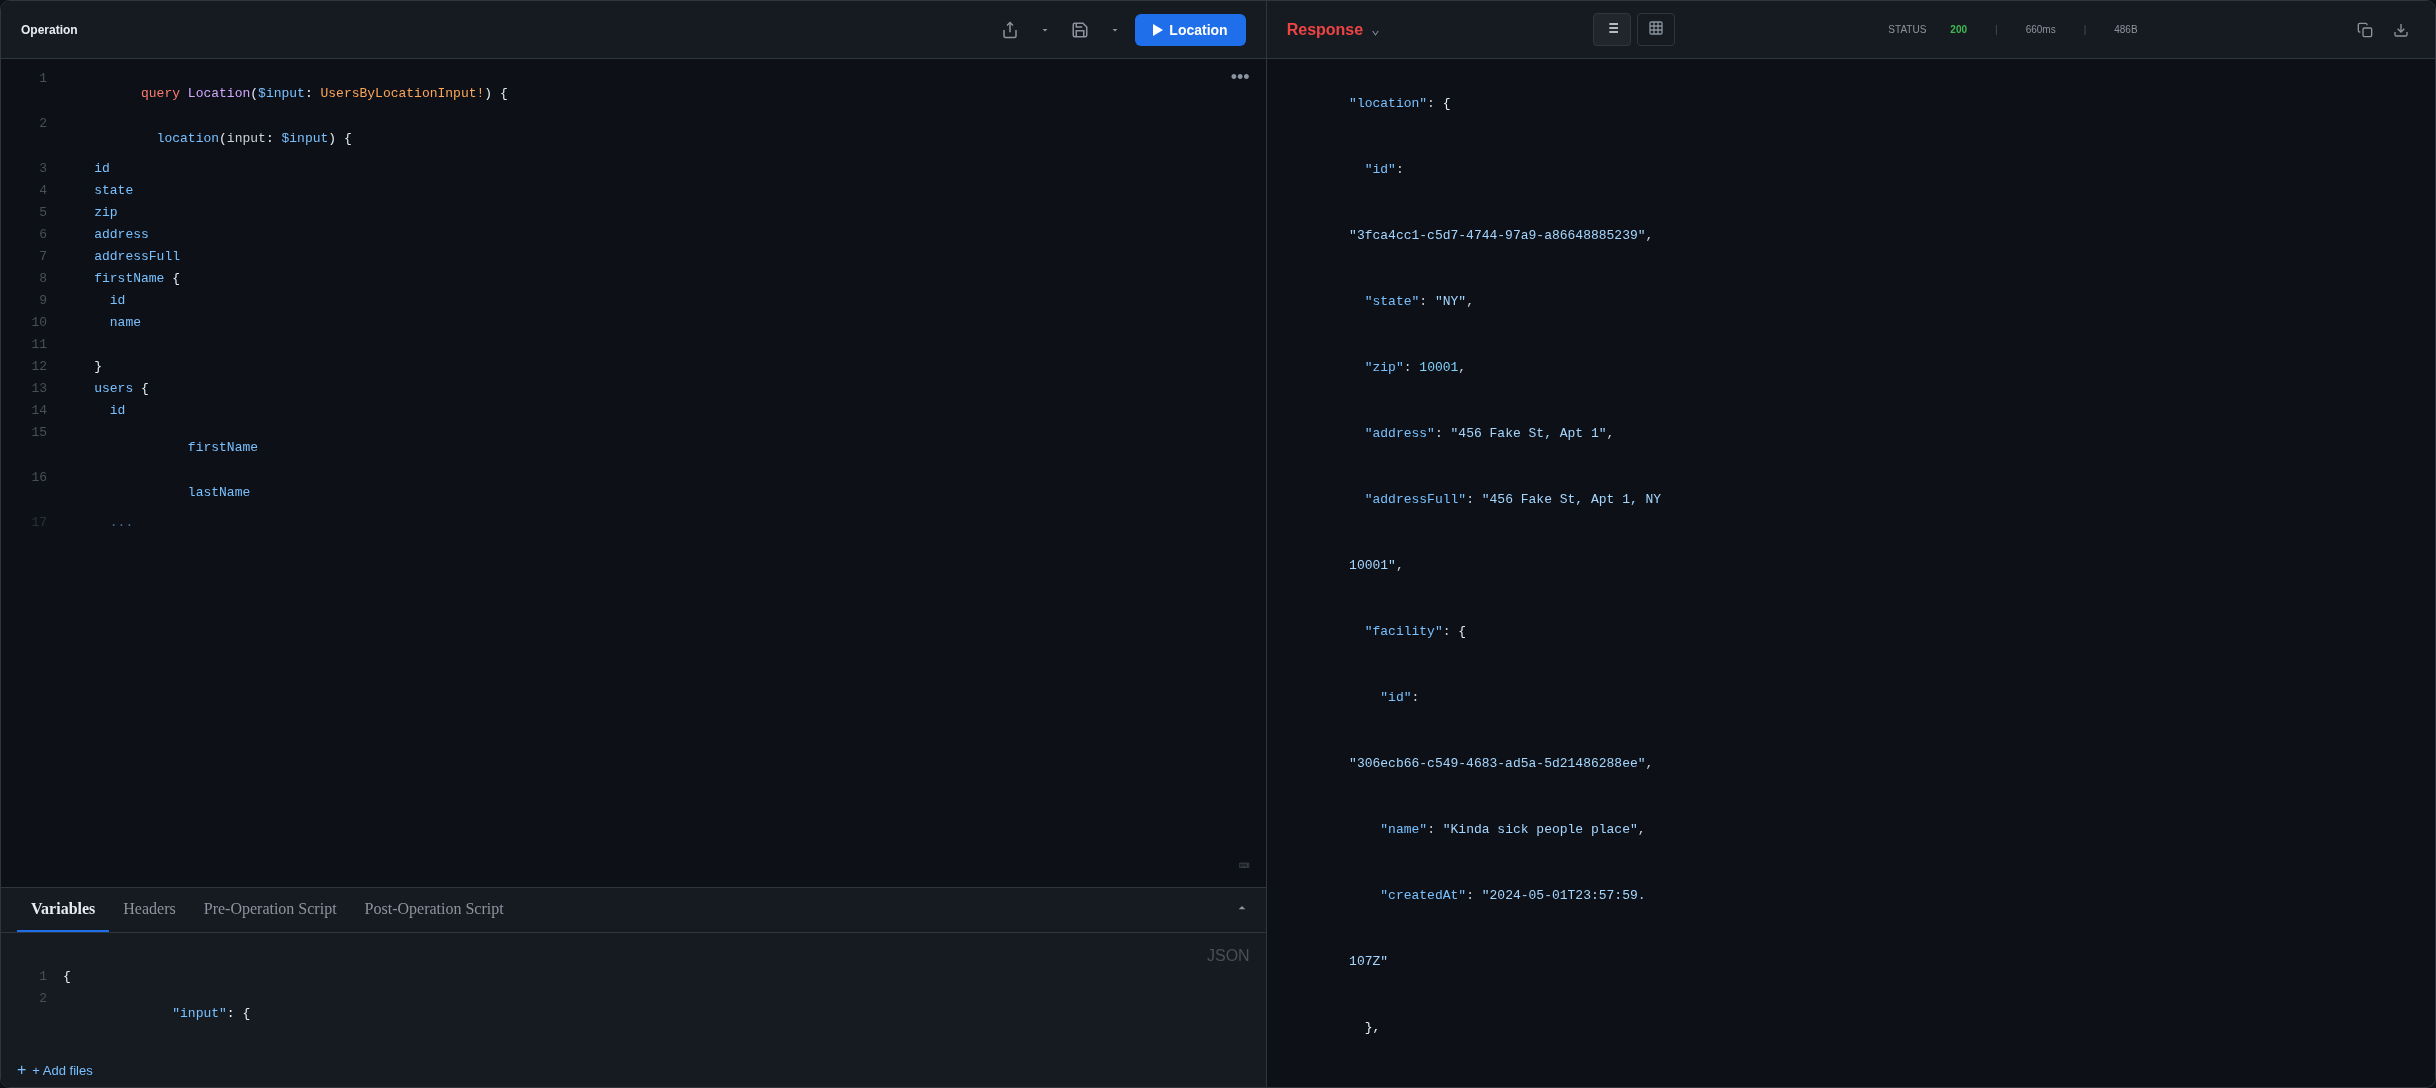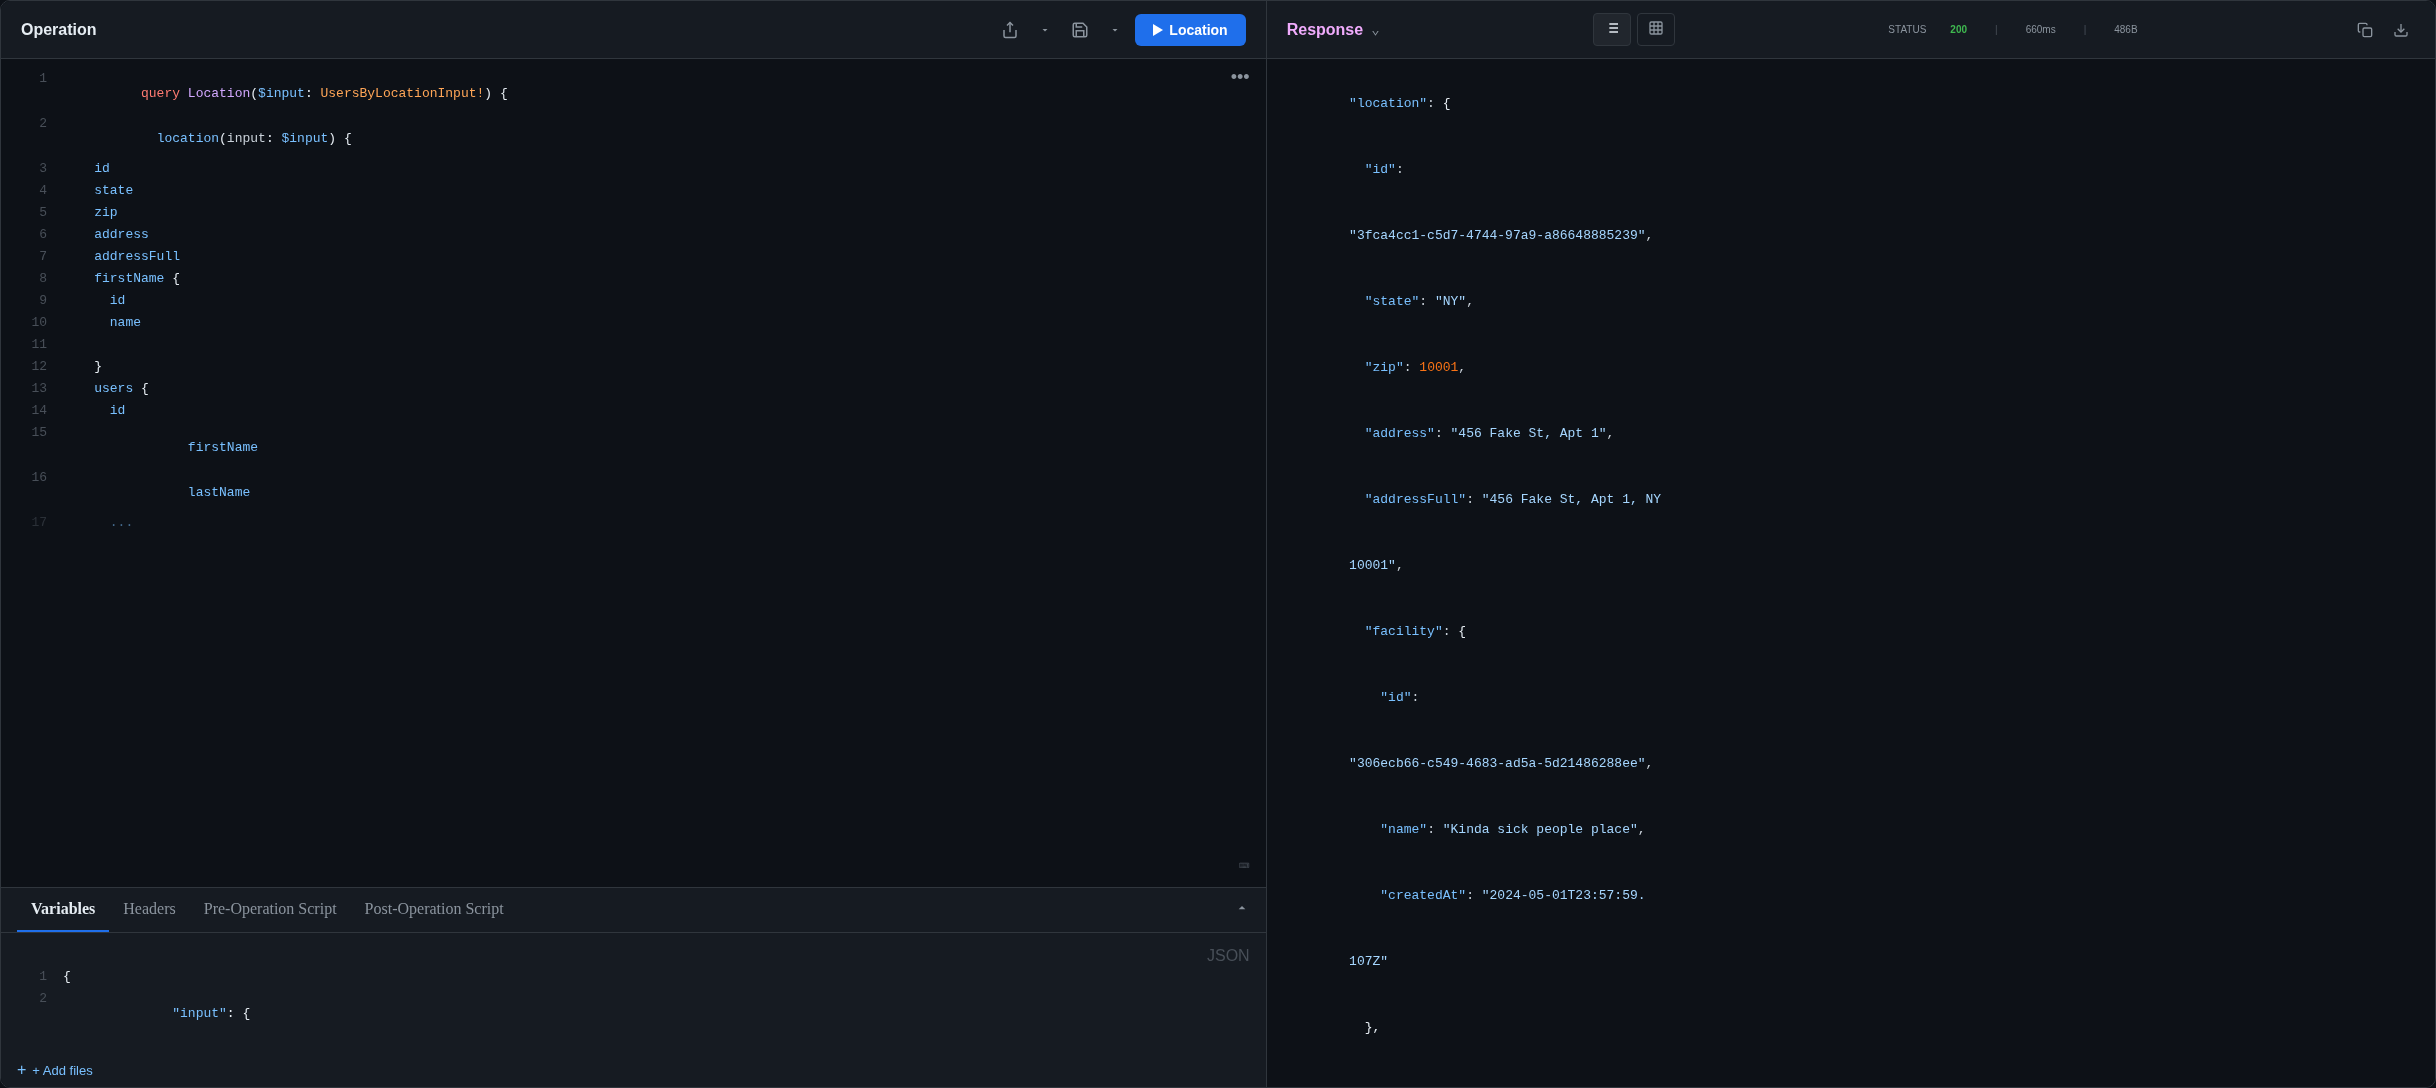--- a/index.html
+++ b/index.html
@@ -34,21 +34,21 @@
       display: flex;
       align-items: center;
       justify-content: space-between;
       padding: 12px 20px;
       background: #161b22;
       border-bottom: 1px solid #30363d;
       min-height: 58px;
     }
 
     .operation-title {
-      font-size: 16px;
+      font-size: 12px;
       font-weight: 700;
       color: #e6edf3;
       font-family: sans-serif;
     }
 
     .operation-actions {
       display: flex;
       align-items: center;
       gap: 8px;
     }
@@ -224,21 +224,21 @@
 
     .response-title-group {
       display: flex;
       align-items: center;
       gap: 8px;
     }
 
     .response-title {
       font-size: 16px;
       font-weight: 700;
-      color: #f0abfc;
+      color: #ef4444;
       font-family: sans-serif;
     }
 
     .chevron-icon {
       color: #8b949e;
       font-size: 14px;
     }
 
     .response-view-btns {
       display: flex;
@@ -282,21 +282,21 @@
 
     .response-content {
       flex: 1;
       overflow-y: auto;
       padding: 12px 20px;
     }
 
     
     .json-key { color: #79c0ff; }
     .json-str { color: #a5d6ff; }
-    .json-num { color: #f97316; }
+    .json-num { color: #7dd3fc; }
     .json-bracket { color: #e6edf3; }
     .json-line {
       line-height: 22px;
       white-space: pre-wrap;
       word-break: break-all;
     }
 
     
     ::-webkit-scrollbar { width: 6px; }
     ::-webkit-scrollbar-track { background: #0d1117; }

